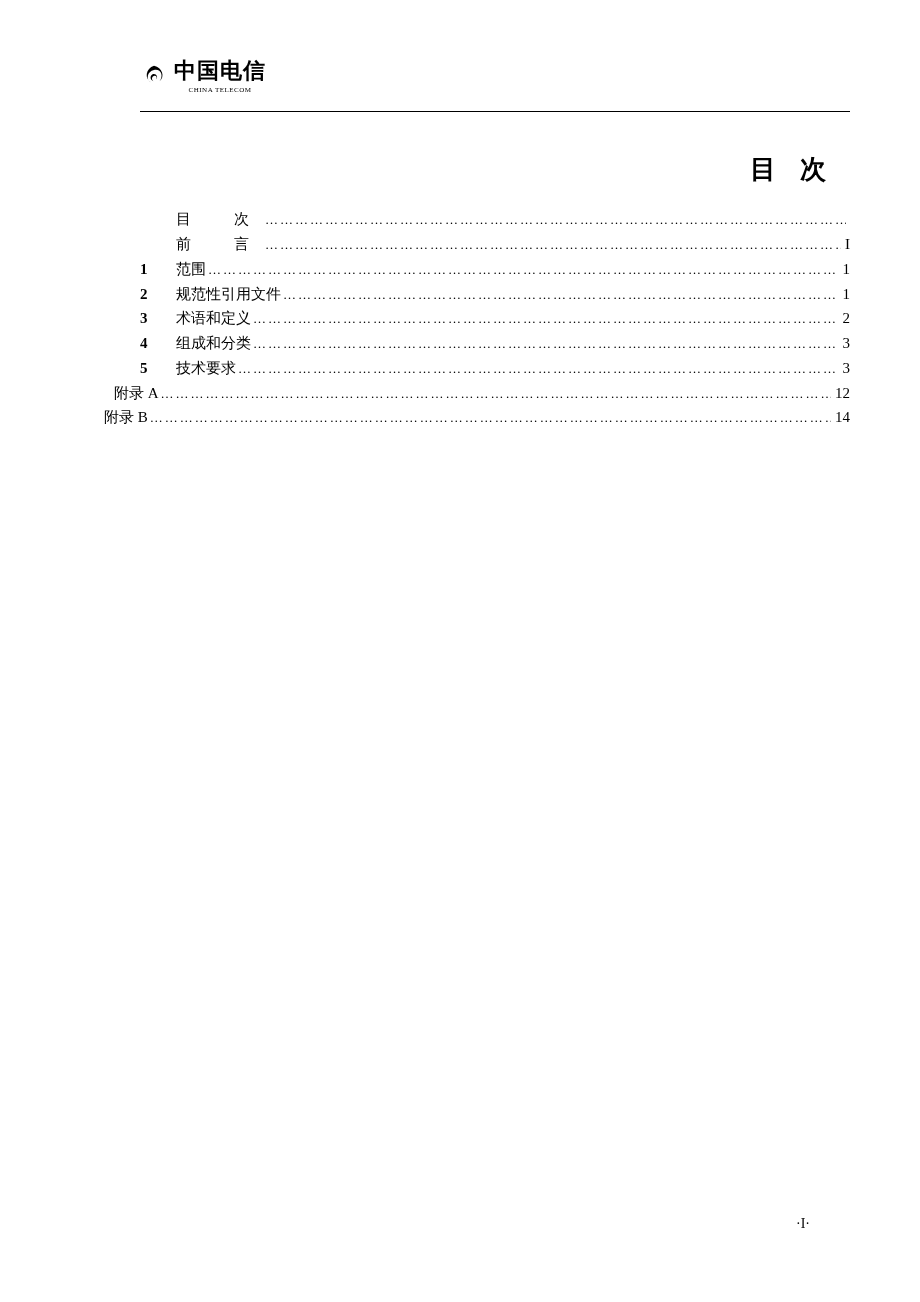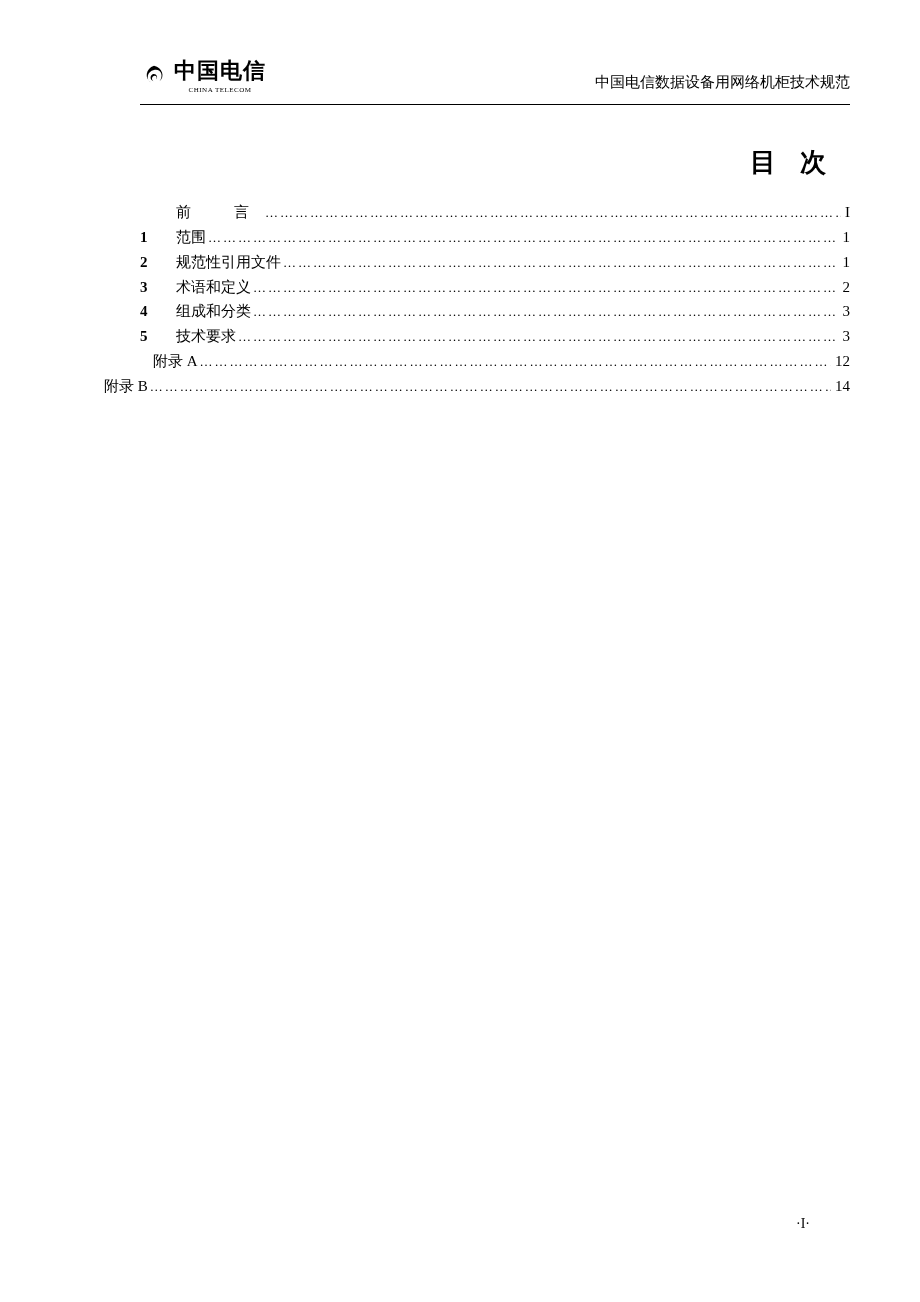--- a/index.html
+++ b/index.html
@@ -16,21 +16,21 @@
       color: #000;
     }
     .page {
       padding: 60px 70px 60px 140px;
     }
     .header {
       display: flex;
       justify-content: space-between;
       align-items: flex-end;
       border-bottom: 1.5px solid #000;
-      padding-bottom: 10px;
+      padding-bottom: 17px;
       margin-bottom: 30px;
     }
     .logo {
       display: flex;
       align-items: center;
       gap: 6px;
     }
     .logo-mark {
       width: 28px;
       height: 28px;
@@ -116,26 +116,31 @@
   <div class="header">
     <div class="logo">
       <svg class="logo-mark" viewBox="0 0 100 100">
         <path d="M50 10 C 20 20, 15 55, 40 70 C 20 60, 25 30, 50 25 C 75 20, 85 45, 70 65 C 90 50, 80 15, 50 10 Z M45 40 C 35 45, 35 60, 48 65 C 40 58, 42 48, 50 46 C 58 44, 62 50, 58 58 C 66 50, 58 36, 45 40 Z" fill="#000"></path>
       </svg>
       <div class="logo-text-wrap">
         <span class="logo-text-cn">中国电信</span>
         <span class="logo-text-en">CHINA TELECOM</span>
       </div>
     </div>
-    <div class="header-title">中国电信数据设备用网络机柜技术规范</div>
   </div>
 
   <div class="toc-title">目次</div>
 
   <div class="toc">
+    <div class="toc-entry">
+      <span class="toc-num"></span>
+      <span class="toc-label spaced">目　次</span>
+      <span class="dots"></span>
+      <span class="toc-page"></span>
+    </div>
     <div class="toc-entry">
       <span class="toc-num"></span>
       <span class="toc-label spaced">前　言</span>
       <span class="dots"></span>
       <span class="toc-page">I</span>
     </div>
     <div class="toc-entry">
       <span class="toc-num">1</span>
       <span class="toc-label">范围</span>
       <span class="dots"></span>
@@ -159,21 +164,21 @@
       <span class="dots"></span>
       <span class="toc-page">3</span>
     </div>
     <div class="toc-entry">
       <span class="toc-num">5</span>
       <span class="toc-label">技术要求</span>
       <span class="dots"></span>
       <span class="toc-page">3</span>
     </div>
     <div class="toc-entry appendix" style="margin-left:-36px;">
-      <span class="toc-label" style="padding-left:10px;margin-left:39px;">附录 A</span>
+      <span class="toc-label" style="padding-left:10px;">附录 A</span>
       <span class="dots"></span>
       <span class="toc-page">12</span>
     </div>
     <div class="toc-entry appendix" style="margin-left:-36px;">
       <span class="toc-label" style="padding-left:0;">附录 B</span>
       <span class="dots"></span>
       <span class="toc-page">14</span>
     </div>
   </div>
 </div>

